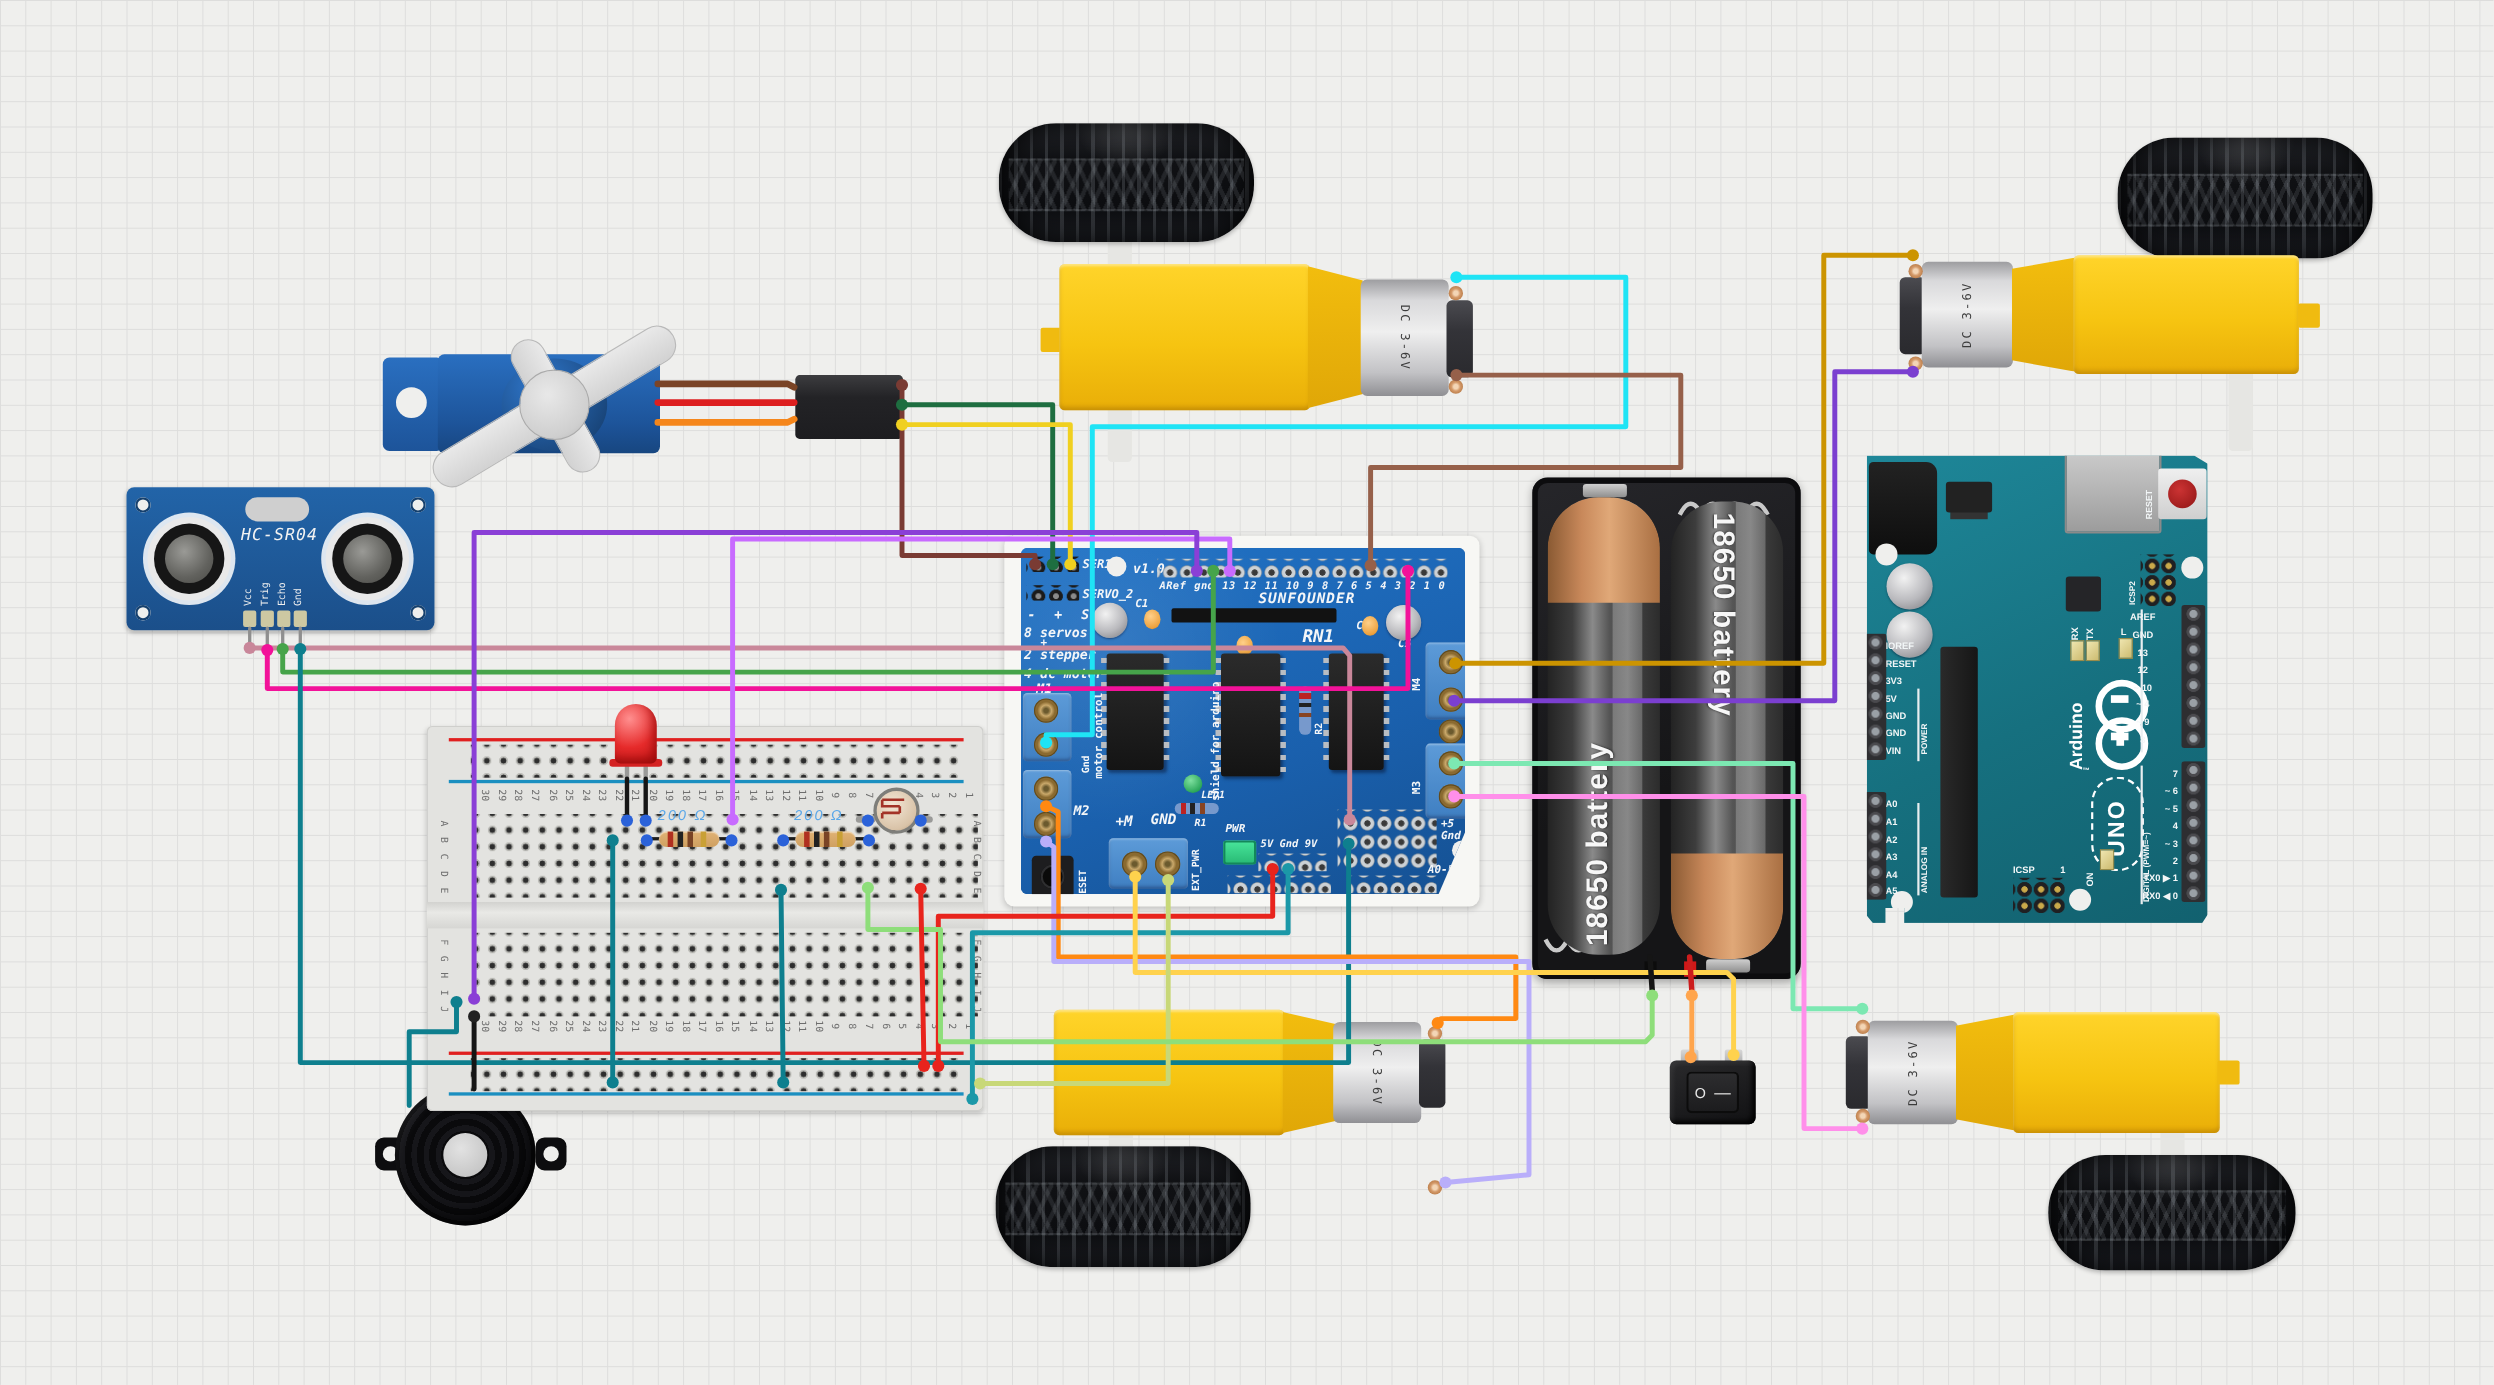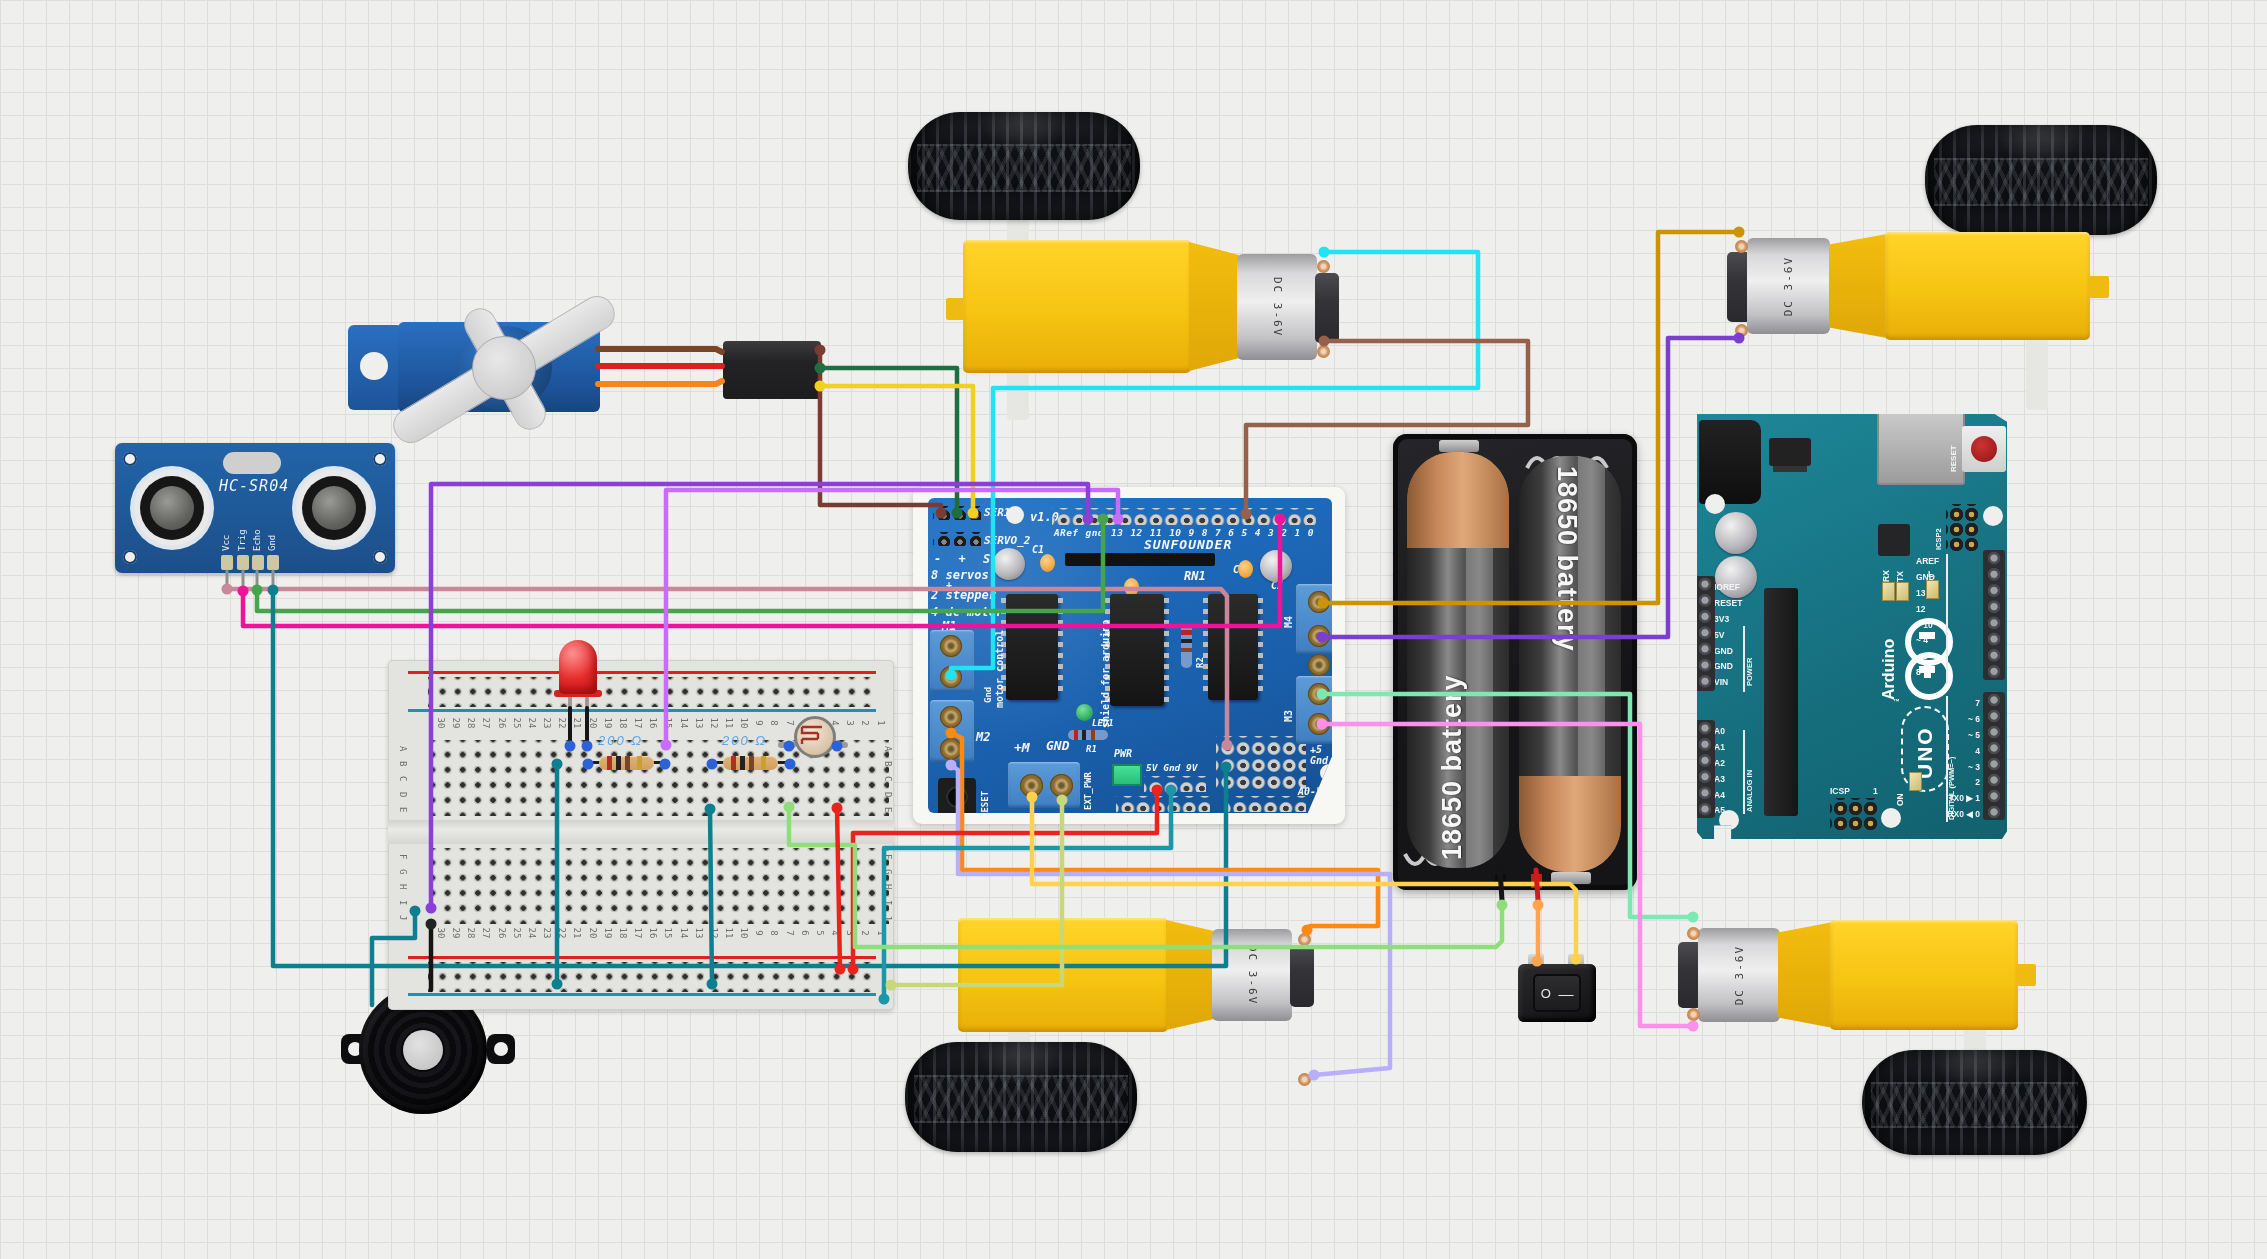--- a/index.html
+++ b/index.html
@@ -386,21 +386,21 @@
     <div class="abs silk txt" style="left:56px;top:36px;font-size:11px;">SERVO_2</div>
     <div class="abs silk txt" style="left:104px;top:46px;font-size:10px;">C1</div>
     <div class="abs silk txt" style="left:6px;top:54px;font-size:12px;letter-spacing:5px;">-  +  S</div>
     <div class="abs silk txt" style="left:3px;top:70px;font-size:12px;">8 servos</div>
     <div class="abs silk txt" style="left:18px;top:81px;font-size:10px;">+</div>
     <div class="abs silk txt" style="left:3px;top:90px;font-size:12px;">2 stepper</div>
     <div class="abs silk txt" style="left:3px;top:107px;font-size:12px;">4 dc motor</div>
     <div class="abs silk txt" style="left:14px;top:121px;font-size:12px;">M1</div>
     <div class="abs silk txt" style="left:216px;top:39px;font-size:13px;letter-spacing:1px;">SUNFOUNDER</div>
     <div class="abs" style="left:137px;top:55px;width:150px;height:13px;background:#121212;border-radius:2px;"></div>
-    <div class="abs silk txt" style="left:256px;top:71px;font-size:12px;">RN1</div>
+    <div class="abs silk txt" style="left:256px;top:71px;font-size:16px;">RN1</div>
     <div class="abs silk txt" style="left:305px;top:66px;font-size:10px;">C6</div>
     <div class="abs silk txt" style="left:343px;top:82px;font-size:10px;">C5</div>
     <div class="abs cap-sil" style="left:65px;top:50px;width:32px;height:32px;"></div>
     <div class="abs cap-sil" style="left:332px;top:52px;width:32px;height:32px;"></div>
     <div class="abs cap-tan" style="left:112px;top:56px;width:15px;height:18px;"></div>
     <div class="abs cap-tan" style="left:196px;top:80px;width:15px;height:18px;"></div>
     <div class="abs cap-tan" style="left:310px;top:62px;width:15px;height:18px;"></div>
     <div class="abs ic" style="left:78px;top:96px;width:52px;height:106px;"></div>
     <div class="abs ic" style="left:182px;top:96px;width:54px;height:112px;"></div>
     <div class="abs ic" style="left:280px;top:96px;width:50px;height:106px;"></div>
@@ -525,21 +525,21 @@
     </div>
     <div class="abs uno-label" style="left:196px;top:284px;font-size:7px;">™</div>
     <div class="abs" style="left:204px;top:292px;width:44px;height:82px;border:2px dashed #fff;border-radius:26px;display:flex;align-items:center;justify-content:center;">
       <span class="rot-up" style="color:#fff;font-weight:bold;font-size:21px;letter-spacing:2px;height:60px;">UNO</span>
     </div>
     <div class="abs gold" style="left:212px;top:358px;width:11px;height:17px;"></div>
     <div class="abs uno-label rot-up" style="left:198px;top:368px;height:24px;">ON</div>
     <div class="abs whiteline" style="left:249px;top:140px;height:130px;"></div>
     <div class="abs whiteline" style="left:249px;top:282px;height:126px;"></div>
     <div class="abs uno-label rot-up" style="left:250px;top:276px;height:130px;font-size:7.5px;">DIGITAL (PWM=~)</div>
-    <div class="abs labelcol uno-label" style="left:219px;top:140px;width:64px;text-align:left;">
+    <div class="abs labelcol uno-label" style="left:219px;top:140px;width:64px;text-align:center;">
         <span class="pinlabel-r">AREF</span>
         <span class="pinlabel-r">GND</span>
         <span class="pinlabel-r">13</span>
         <span class="pinlabel-r">12</span>
         <span class="pinlabel-r">~ 10</span>
         <span class="pinlabel-r">~ 4</span>
         <span class="pinlabel-r">~ 9</span>
         <span class="pinlabel-r">8</span>
       </div>
     <div class="abs labelcol uno-label" style="left:219px;top:282px;width:64px;text-align:right;">

